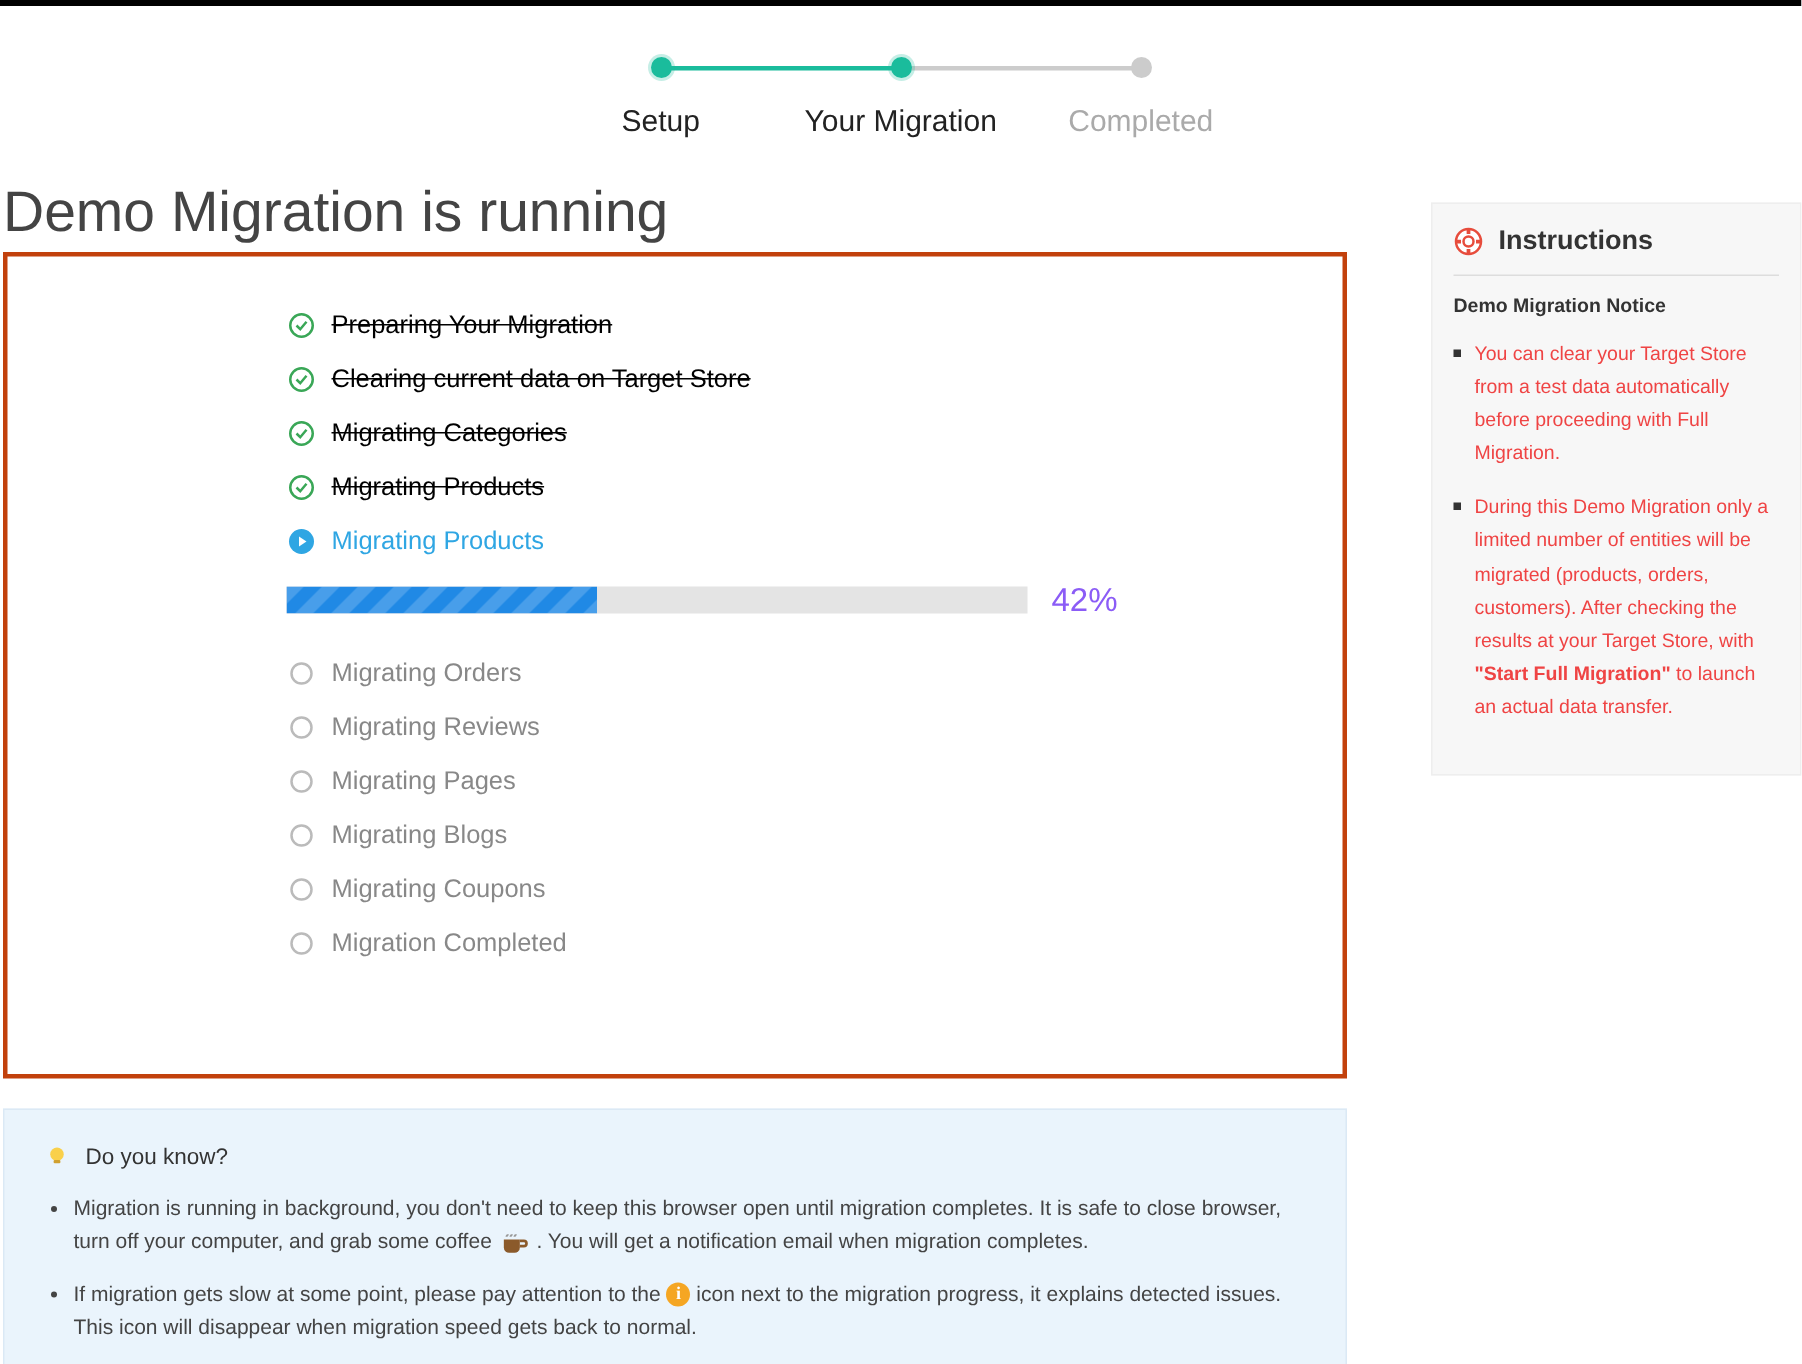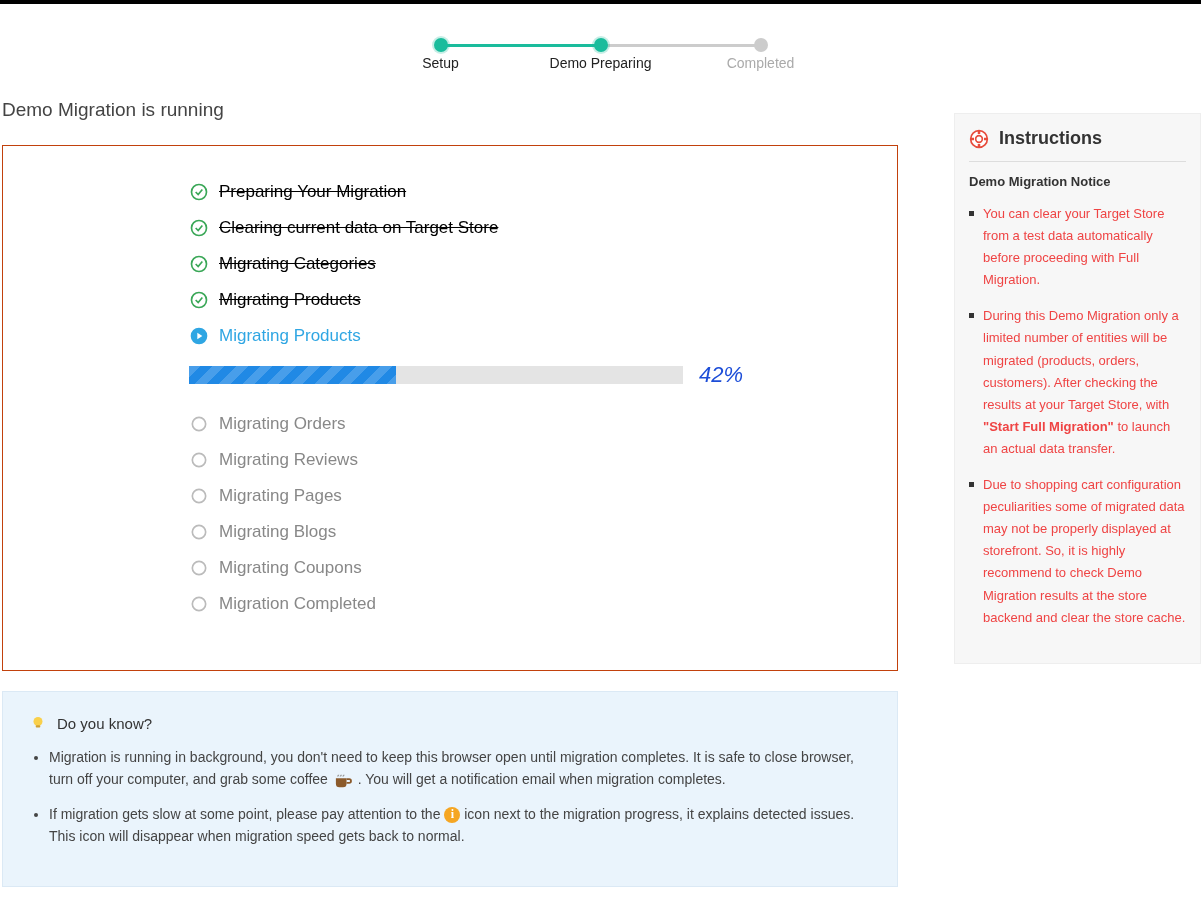--- a/index.html
+++ b/index.html
@@ -48,45 +48,45 @@
   width: 160px;
   height: 3px;
   background: #ccc;
   z-index: 1;
 }
 .step-line.active {
   background: #1abc9c;
 }
 .step:last-child .step-line { display: none; }
 .step-label {
-  margin-top: 3px;
-  font-size: 14px;
+  margin-top: 18px;
+  font-size: 20px;
   color: #222;
 }
 .step-label.inactive {
   color: #aaa;
 }
 .main {
   display: flex;
   padding: 0 0 0 2px;
   align-items: flex-start;
 }
 .content-col {
   flex: 1;
   min-width: 0;
 }
 .page-title {
-  font-size: 19px;
+  font-size: 38px;
   font-weight: normal;
   color: #444;
-  margin-bottom: 24px;
+  margin-bottom: 4px;
 }
 .panel {
-  border: 1px solid #c2410c;
-  padding: 36px 0 40px 186px;
+  border: 3px solid #c2410c;
+  padding: 36px 0 61px 186px;
   max-width: 896px;
 }
 .task {
   display: flex;
   align-items: center;
   margin-bottom: 16px;
   font-size: 17px;
 }
 .task .icon {
   width: 20px;
@@ -136,22 +136,21 @@
   height: 100%;
   background: #2089e5;
   background-image: linear-gradient(135deg,
     rgba(255,255,255,0.18) 25%, transparent 25%, transparent 50%,
     rgba(255,255,255,0.18) 50%, rgba(255,255,255,0.18) 75%, transparent 75%);
   background-size: 24px 24px;
 }
 .progress-pct {
   margin-left: 16px;
   font-size: 22px;
-  color: #1d4ed8;
-  font-style: italic;
+  color: #8b5cf6;
 }
 .sidebar {
   width: 247px;
   margin-left: 32px;
   margin-top: 14px;
   background: #f7f7f7;
   border: 1px solid #eee;
   padding: 14px 14px 20px;
 }
 .sidebar h3 {
@@ -252,21 +251,21 @@
 <div class="stepper">
   <div class="steps" id="steps">
       <div class="step">
         <div class="step-dot active"></div>
         <div class="step-line active"></div>
         <div class="step-label">Setup</div>
       </div>
       <div class="step">
         <div class="step-dot active"></div>
         <div class="step-line"></div>
-        <div class="step-label">Demo Preparing</div>
+        <div class="step-label">Your Migration</div>
       </div>
       <div class="step">
         <div class="step-dot"></div>
         <div class="step-label inactive">Completed</div>
       </div>
     </div>
 </div>
 
 <div class="main">
   <div class="content-col">
@@ -379,16 +378,15 @@
         <circle cx="12" cy="12" r="10" fill="#fff" stroke="#e74c3c" stroke-width="2"></circle>
         <circle cx="12" cy="12" r="4" fill="#fff" stroke="#e74c3c" stroke-width="2"></circle>
         <path d="M12 2v4M12 18v4M2 12h4M18 12h4" stroke="#e74c3c" stroke-width="3"></path>
       </svg>
       <span>Instructions</span>
     </h3>
     <div class="subtitle">Demo Migration Notice</div>
     <ul id="instr-items">
         <li>You can clear your Target Store from a test data automatically before proceeding with Full Migration.</li>
         <li><span>During this Demo Migration only a limited number of entities will be migrated (products, orders, customers). After checking the results at your Target Store, with </span><span class="bold">"Start Full Migration"</span><span> to launch an actual data transfer.</span></li>
-        <li>Due to shopping cart configuration peculiarities some of migrated data may not be properly displayed at storefront. So, it is highly recommend to check Demo Migration results at the store backend and clear the store cache.</li>
       </ul>
   </aside>
 </div>
 
 </body></html>

